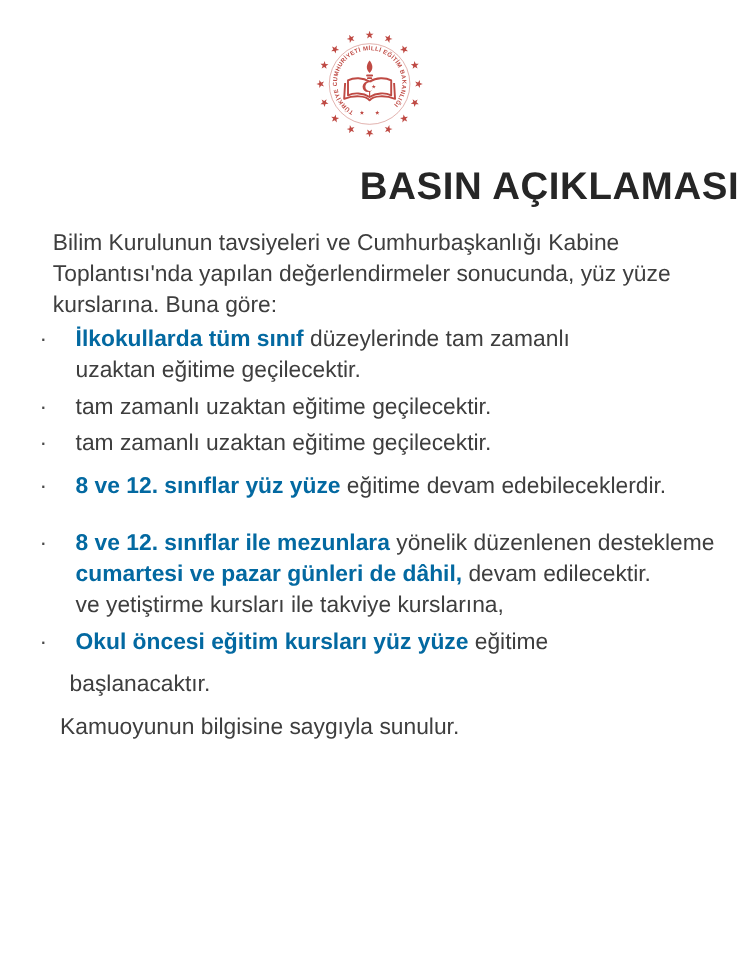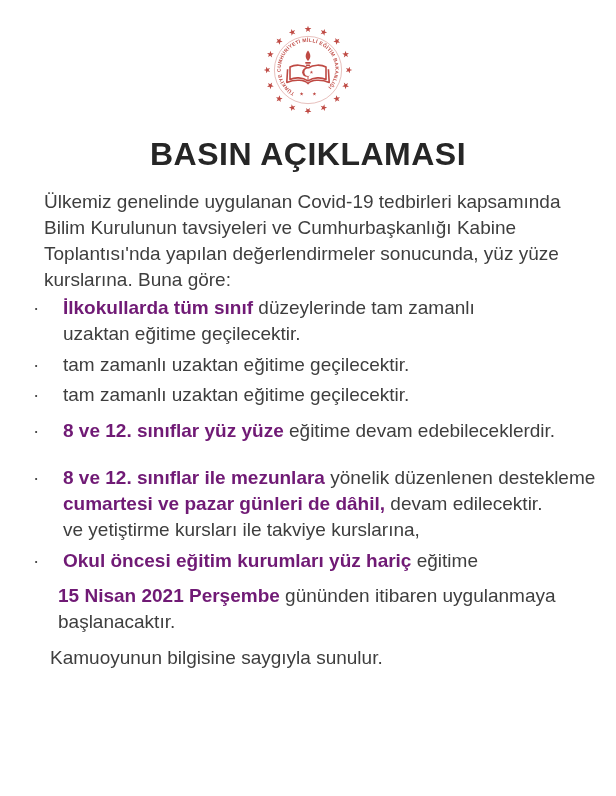--- a/index.html
+++ b/index.html
@@ -13,30 +13,30 @@
     box-sizing:border-box;
     font-family:"Liberation Sans","DejaVu Sans",sans-serif;
     color:#3e3e3e;
     font-size:19px;
     line-height:26px;
   }
   .logo-wrap{padding-top:22px;text-align:center;}
   .logo-wrap svg{display:inline-block;}
   .title{
     margin:10px 0 0 0;
-    text-align:center;
+    text-align:right;
     font-size:32px;
     line-height:38px;
     font-weight:bold;
     letter-spacing:0.5px;
     color:#262626;
   }
   .intro{margin:16px 26px 0 44px;}
   .ln{white-space:nowrap;}
-  .sb{font-weight:bold;color:#701a75;}
+  .sb{font-weight:bold;color:#0369a1;}
   ul.bullets{
     list-style:none;
     margin:2px 14px 0 33px;
     padding:0;
   }
   ul.bullets li{display:flex;align-items:flex-start;}
   ul.bullets li .mk{
     flex:0 0 30px;
     width:30px;
     color:#4a4a4a;
@@ -108,21 +108,20 @@
         <circle cx="58.3" cy="62.8" r="5.6" fill="#bf4a44"></circle>
         <circle cx="60.2" cy="62.8" r="4.6" fill="#ffffff"></circle>
         <use href="#st" transform="translate(64.3 62.8) scale(0.52)" fill="#bf4a44"></use>
       </g>
     </svg>
   </div>
 
   <h1 class="title">BASIN AÇIKLAMASI</h1>
 
   <div class="intro">
-    <div class="ln">Ülkemiz genelinde uygulanan Covid-19 tedbirleri kapsamında</div>
     <div class="ln">Bilim Kurulunun tavsiyeleri ve Cumhurbaşkanlığı Kabine</div>
     <div class="ln">Toplantısı'nda yapılan değerlendirmeler sonucunda, yüz yüze</div>
     <div class="ln">kurslarına. Buna göre:</div>
   </div>
 
   <ul class="bullets">
 
     <li class="li-1">
       <span class="mk">·</span>
       <div class="tx">
@@ -157,26 +156,25 @@
       <div class="tx">
         <div class="ln"><span class="sb">8 ve 12. sınıflar ile mezunlara</span><span> yönelik düzenlenen destekleme</span></div>
         <div class="ln"><span class="sb">cumartesi ve pazar günleri de dâhil,</span><span> devam edilecektir.</span></div>
         <div class="ln"><span>ve yetiştirme kursları ile takviye kurslarına,</span></div>
       </div>
     </li>
 
     <li class="li-6">
       <span class="mk">·</span>
       <div class="tx">
-        <div class="ln"><span class="sb">Okul öncesi eğitim kurumları yüz hariç</span><span> eğitime</span></div>
+        <div class="ln"><span class="sb">Okul öncesi eğitim kursları yüz yüze</span><span> eğitime</span></div>
       </div>
     </li>
 
   </ul>
 
   <div class="closing">
-    <div class="ln"><span class="sb">15 Nisan 2021 Perşembe</span><span> gününden itibaren uygulanmaya</span></div>
     <div class="ln"><span>başlanacaktır.</span></div>
   </div>
 
   <div class="footer-line">Kamuoyunun bilgisine saygıyla sunulur.</div>
 
 </div>
 
 </body></html>

